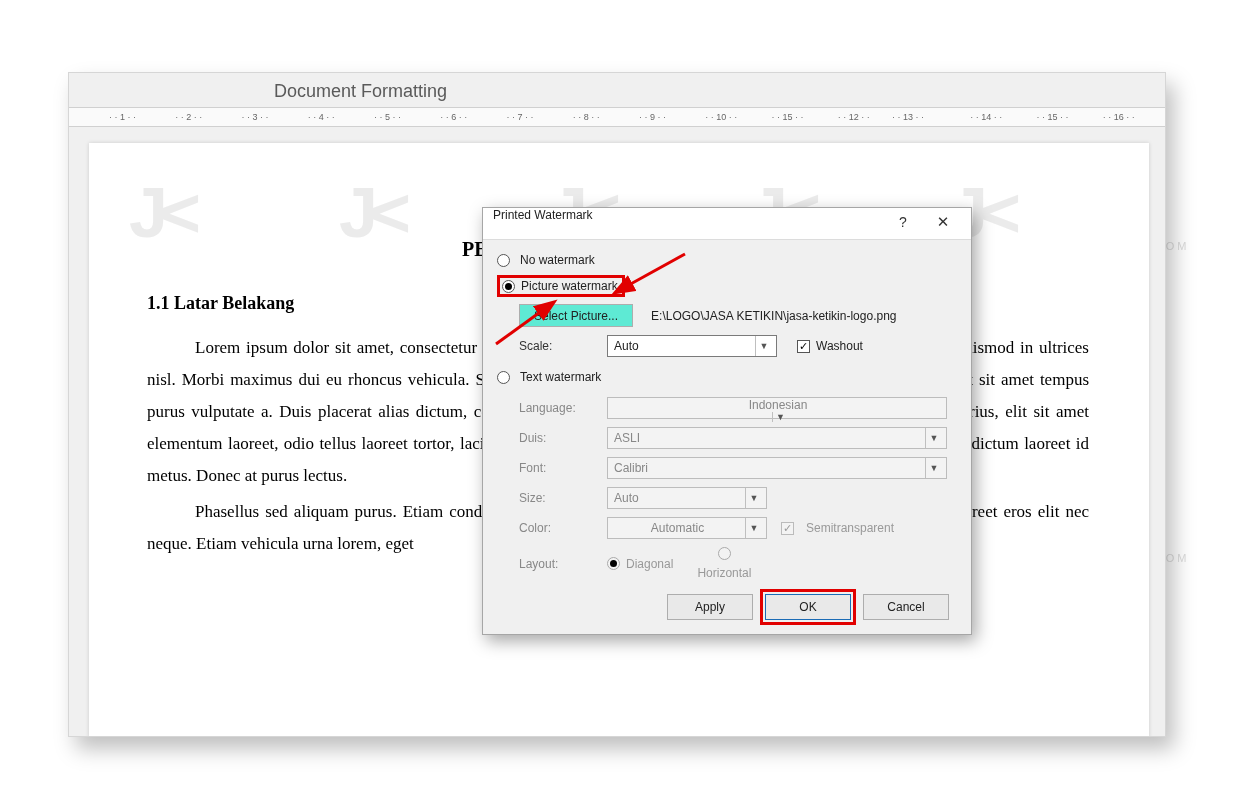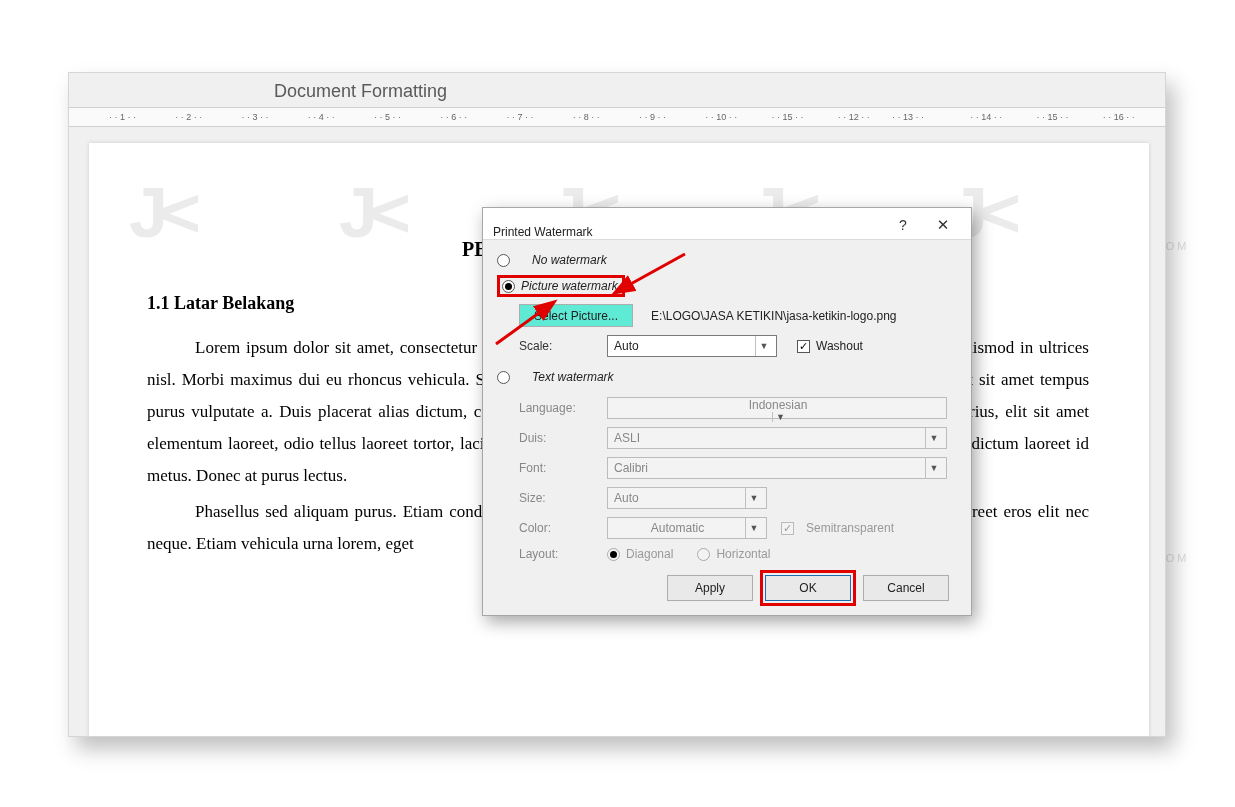--- a/index.html
+++ b/index.html
@@ -120,43 +120,42 @@
     background: #f0f0f0;
     border: 1px solid #a6a6a6;
     box-shadow: 4px 6px 16px rgba(0,0,0,0.35);
     z-index: 5;
     font-size: 12px;
     color: #222;
   }
   .titlebar {
     height: 32px;
     display: flex;
-    align-items: flex-end;
-    padding: 9px 8px 0 10px;
+    align-items: flex-start;
+    padding: 0 8px 0 10px;
     background: #ffffff;
     border-bottom: 1px solid #dcdcdc;
   }
   .titlebar .title { flex: 1; font-size: 12px; }
   .titlebar .help, .titlebar .close {
     width: 40px;
     height: 28px;
     display: flex;
     align-items: center;
     justify-content: center;
     font-size: 14px;
     color: #333;
   }
   .titlebar .close { font-size: 15px; }
   .dlg-body { padding: 8px 14px 12px 14px; }
   .opt-row {
     display: flex;
     align-items: center;
     height: 24px;
-    gap: 22px;
-    font-style: italic;
+    gap: 10px;
   }
   .radio {
     width: 13px; height: 13px;
     border: 1px solid #555;
     border-radius: 50%;
     display: inline-flex;
     align-items: center;
     justify-content: center;
     background: #fff;
   }
@@ -382,21 +381,21 @@
           <span class="chk disabled checked"></span>
           <span>Semitransparent</span>
         </span>
       </div>
       <div class="field-row">
         <span class="field-label disabled">Layout:</span>
         <span style="display:inline-flex;align-items:center;gap:6px;color:#999;">
           <span class="radio disabled checked"></span>
           <span>Diagonal</span>
         </span>
-        <span style="display:inline-flex;align-items:center;gap:6px;margin-left:14px;color:#999;">
+        <span style="display:inline-flex;align-items:center;gap:6px;margin-left:14px;color:#999;flex-direction:column;">
           <span class="radio disabled"></span>
           <span>Horizontal</span>
         </span>
       </div>
     </div>
 
     <div class="btn-row">
       <span class="btn-big">Apply</span>
       <span class="btn-big btn-ok">OK</span>
       <span class="btn-big">Cancel</span>

